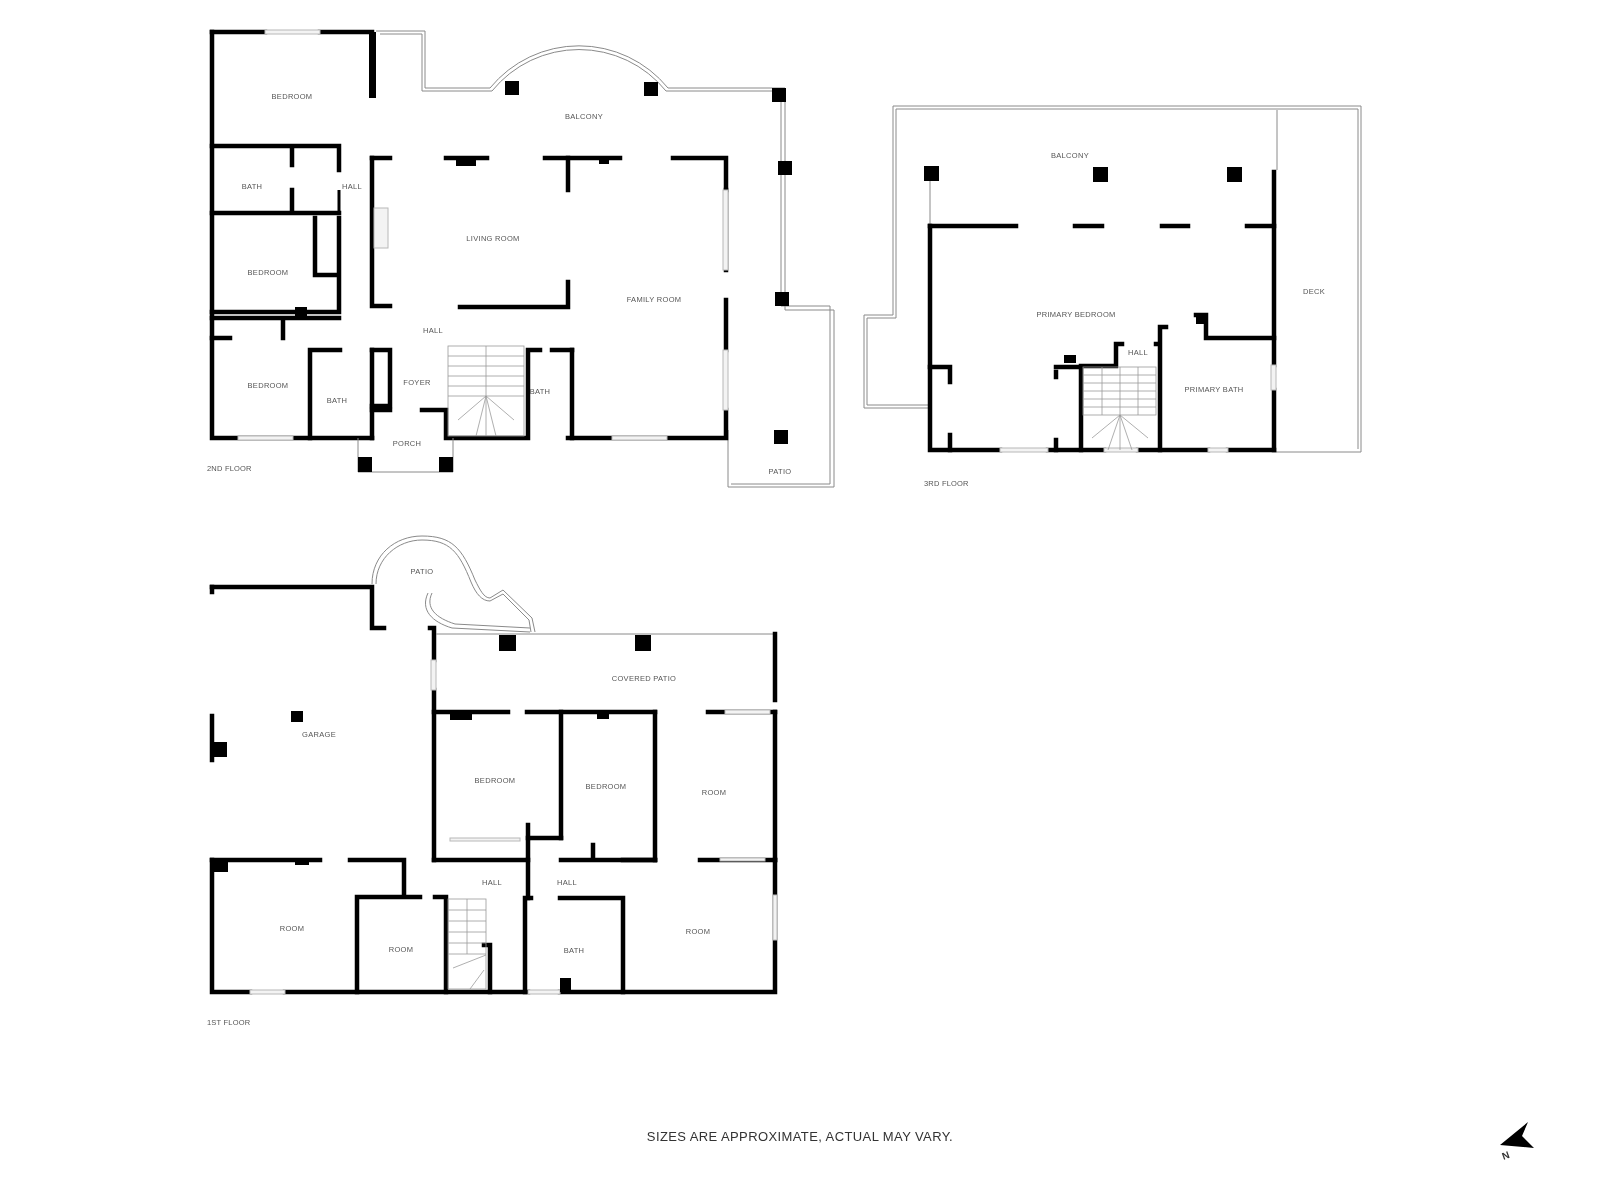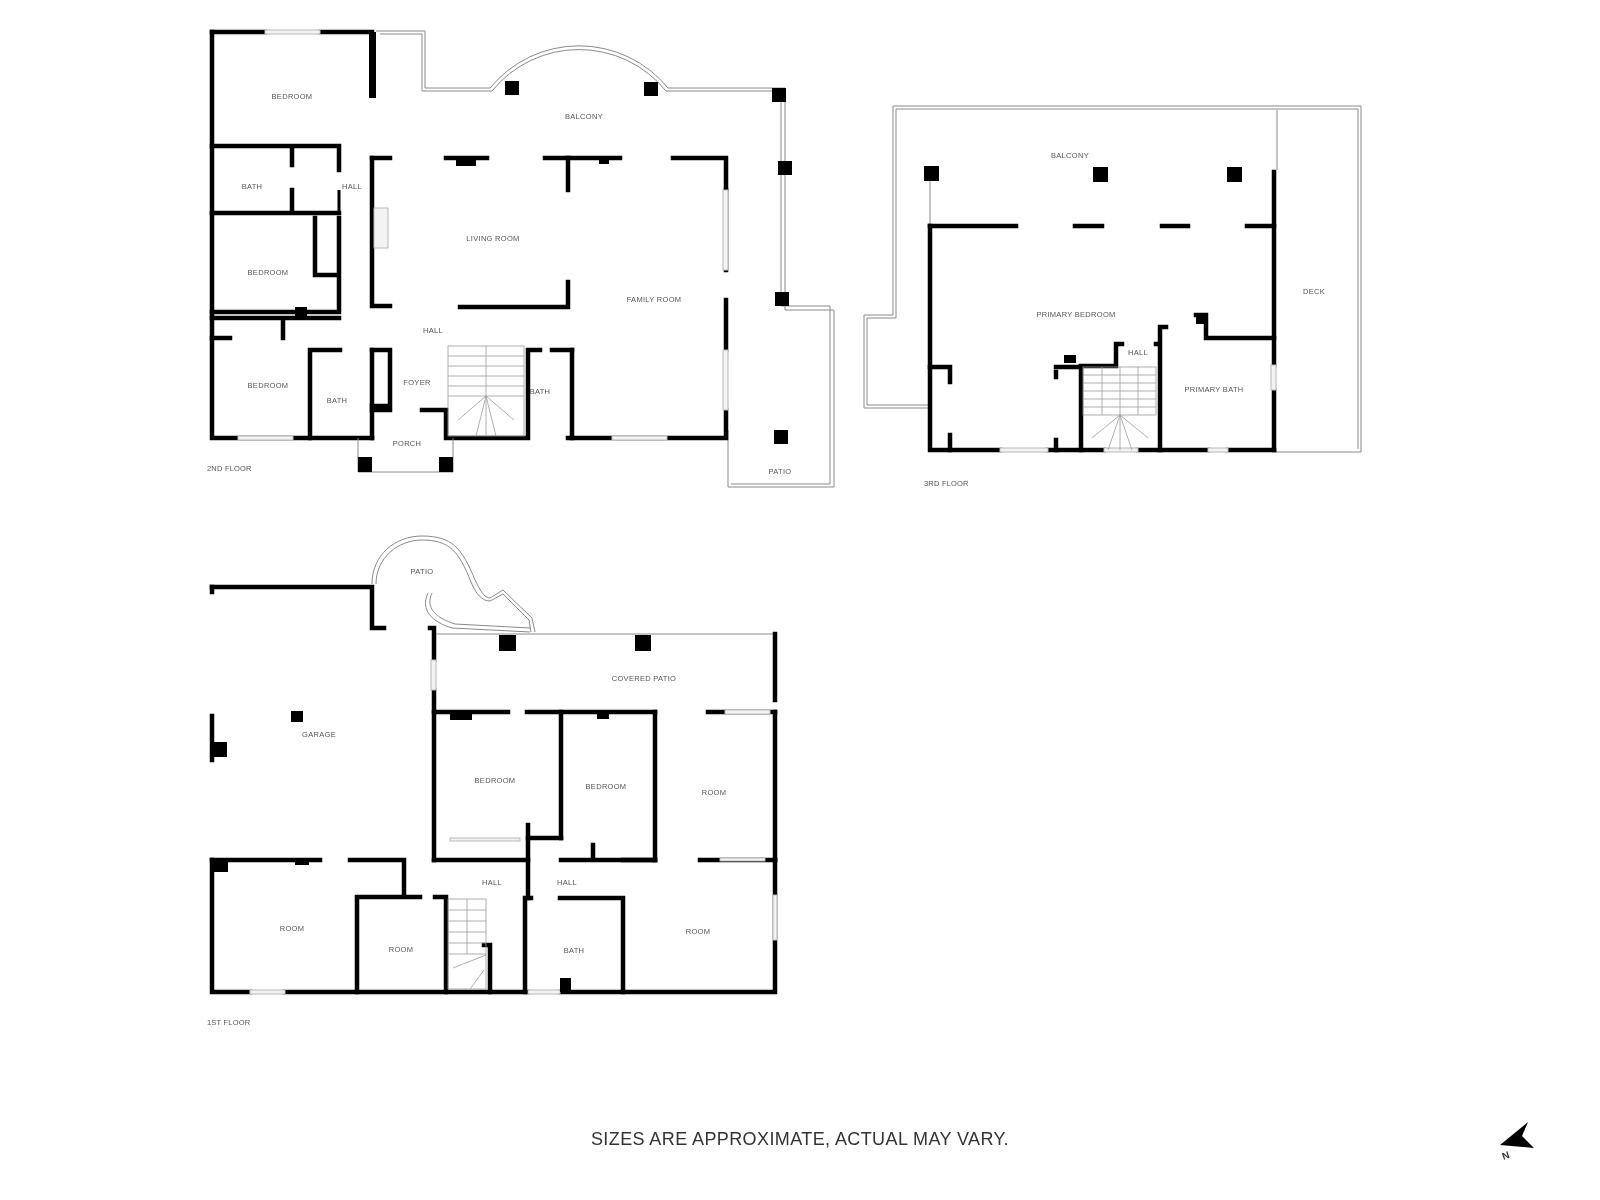--- a/index.html
+++ b/index.html
@@ -10,21 +10,21 @@
   .wall-thin { stroke: #000; stroke-width: 3; fill: none; }
   .rail { stroke: #8a8a8a; stroke-width: 1; fill: none; }
   .window { stroke: #b8b8b8; stroke-width: 1; fill: #f3f3f3; }
   .post { fill: #000; }
   .stair { stroke: #9a9a9a; stroke-width: 0.8; fill: none; }
   .room-label { font-family: "Liberation Sans", sans-serif; font-size: 7.5px; fill: #555;
                 letter-spacing: 0.3px; text-anchor: middle; }
   .floor-label { font-family: "Liberation Sans", sans-serif; font-size: 7.5px; fill: #555;
                  letter-spacing: 0.2px; }
   .disclaimer { position: absolute; left: 0; width: 1600px; top: 1129px; text-align: center;
-                font-family: "Liberation Sans", sans-serif; font-size: 18px; color: #333;
+                font-family: "Liberation Sans", sans-serif; font-size: 13px; color: #333;
                 letter-spacing: 0.4px; }
   .compass { position: absolute; left: 1500px; top: 1118px; width: 70px; height: 46px; }
   .compass-n { position: absolute; left: 1502px; top: 1150px; font-size: 10px; color: #333;
                font-family: "Liberation Sans", sans-serif; transform: rotate(-20deg); font-weight: bold; }
 </style>
 </head>
 <body>
 
 <svg id="plan" viewBox="0 0 1600 1200" xmlns="http://www.w3.org/2000/svg">
 

